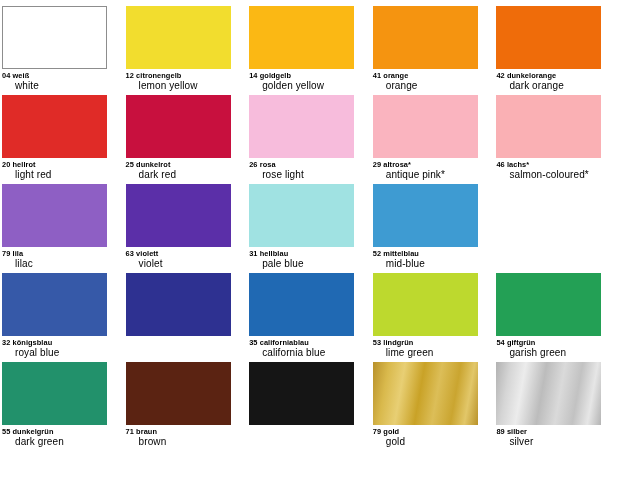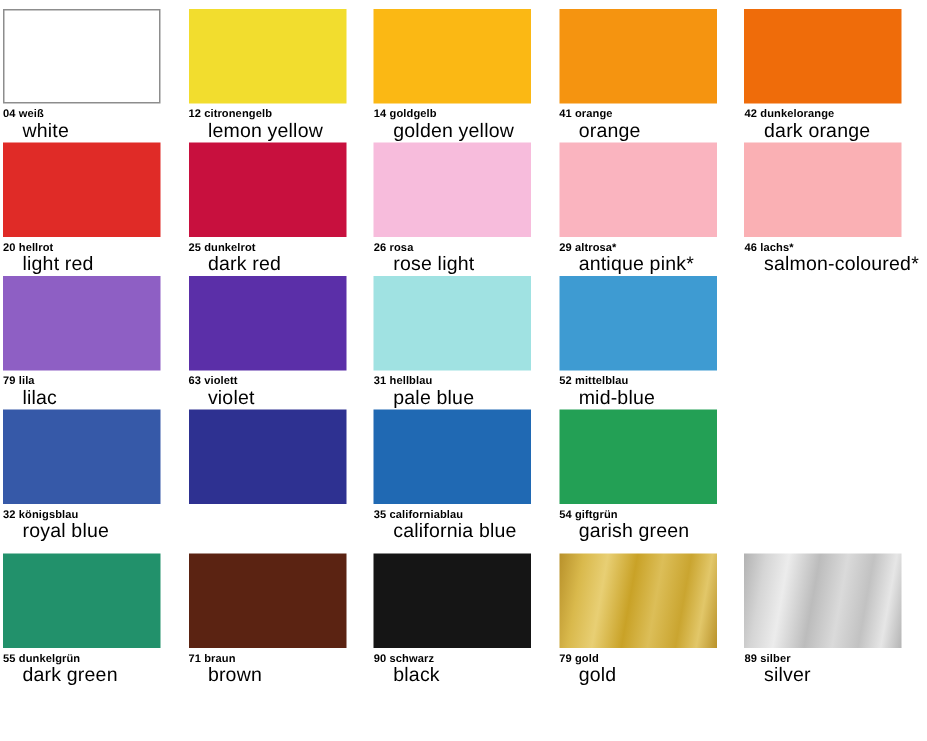--- a/index.html
+++ b/index.html
@@ -19,21 +19,21 @@
     height: 494px;
     box-sizing: border-box;
     padding: 6px 0 0 0;
   }
   .row {
     display: flex;
     width: 618px;
     height: 89px;
     align-items: flex-start;
   }
-  .row:last-child { height: 96px; align-items: flex-end; }
+  .row:last-child { height: 96px; }
   .cell {
     width: 123.6px;
     box-sizing: border-box;
     padding: 0 14px 0 2px;
     position: relative;
   }
   .swatch {
     width: 105px;
     height: 63px;
     display: block;
@@ -51,21 +51,21 @@
     font-size: 7.4px;
     font-weight: bold;
     color: #000000;
     white-space: nowrap;
     letter-spacing: 0.01em;
   }
   .lbl-code {
     font-weight: bold;
   }
   .lbl-en {
-    font-size: 13px;
+    font-size: 10px;
     color: #000000;
     white-space: nowrap;
     padding-left: 13px;
     letter-spacing: 0.01em;
   }
 </style>
 </head>
 <body>
 
 <div id="chart">
@@ -185,20 +185,27 @@
         <div class="swatch" style="background: rgb(46, 49, 145);"></div>
       </div>
       <div class="cell">
         <div class="swatch" style="background: rgb(32, 105, 179);"></div>
         <div class="labels">
           <div class="lbl-de"><span class="lbl-code">35</span> <span>californiablau</span></div>
           <div class="lbl-en">california blue</div>
         </div>
       </div>
       <div class="cell">
+        <div class="swatch" style="background: rgb(189, 217, 46);"></div>
+        <div class="labels">
+          <div class="lbl-de"><span class="lbl-code">53</span> <span>lindgrün</span></div>
+          <div class="lbl-en">lime green</div>
+        </div>
+      </div>
+      <div class="cell">
         <div class="swatch" style="background: rgb(35, 160, 85);"></div>
         <div class="labels">
           <div class="lbl-de"><span class="lbl-code">54</span> <span>giftgrün</span></div>
           <div class="lbl-en">garish green</div>
         </div>
       </div>
     </div>
     <div class="row">
       <div class="cell">
         <div class="swatch" style="background: rgb(34, 145, 107);"></div>
@@ -209,24 +216,20 @@
       </div>
       <div class="cell">
         <div class="swatch" style="background: rgb(91, 35, 18);"></div>
         <div class="labels">
           <div class="lbl-de"><span class="lbl-code">71</span> <span>braun</span></div>
           <div class="lbl-en">brown</div>
         </div>
       </div>
       <div class="cell">
         <div class="swatch" style="background: rgb(21, 21, 21);"></div>
-        <div class="labels">
-          <div class="lbl-de"><span class="lbl-code">90</span> <span>schwarz</span></div>
-          <div class="lbl-en">black</div>
-        </div>
       </div>
       <div class="cell">
         <div class="swatch" style="background: linear-gradient(100deg, rgb(184, 145, 42) 0%, rgb(217, 185, 76) 14%, rgb(232, 207, 116) 28%, rgb(201, 162, 39) 45%, rgb(220, 190, 88) 60%, rgb(202, 165, 48) 76%, rgb(226, 199, 105) 88%, rgb(185, 146, 41) 100%);"></div>
         <div class="labels">
           <div class="lbl-de"><span class="lbl-code">79</span> <span>gold</span></div>
           <div class="lbl-en">gold</div>
         </div>
       </div>
       <div class="cell">
         <div class="swatch" style="background: linear-gradient(100deg, rgb(178, 178, 178) 0%, rgb(213, 213, 213) 13%, rgb(236, 236, 236) 26%, rgb(188, 188, 188) 44%, rgb(218, 218, 218) 60%, rgb(194, 194, 194) 75%, rgb(230, 230, 230) 88%, rgb(180, 180, 180) 100%);"></div>

